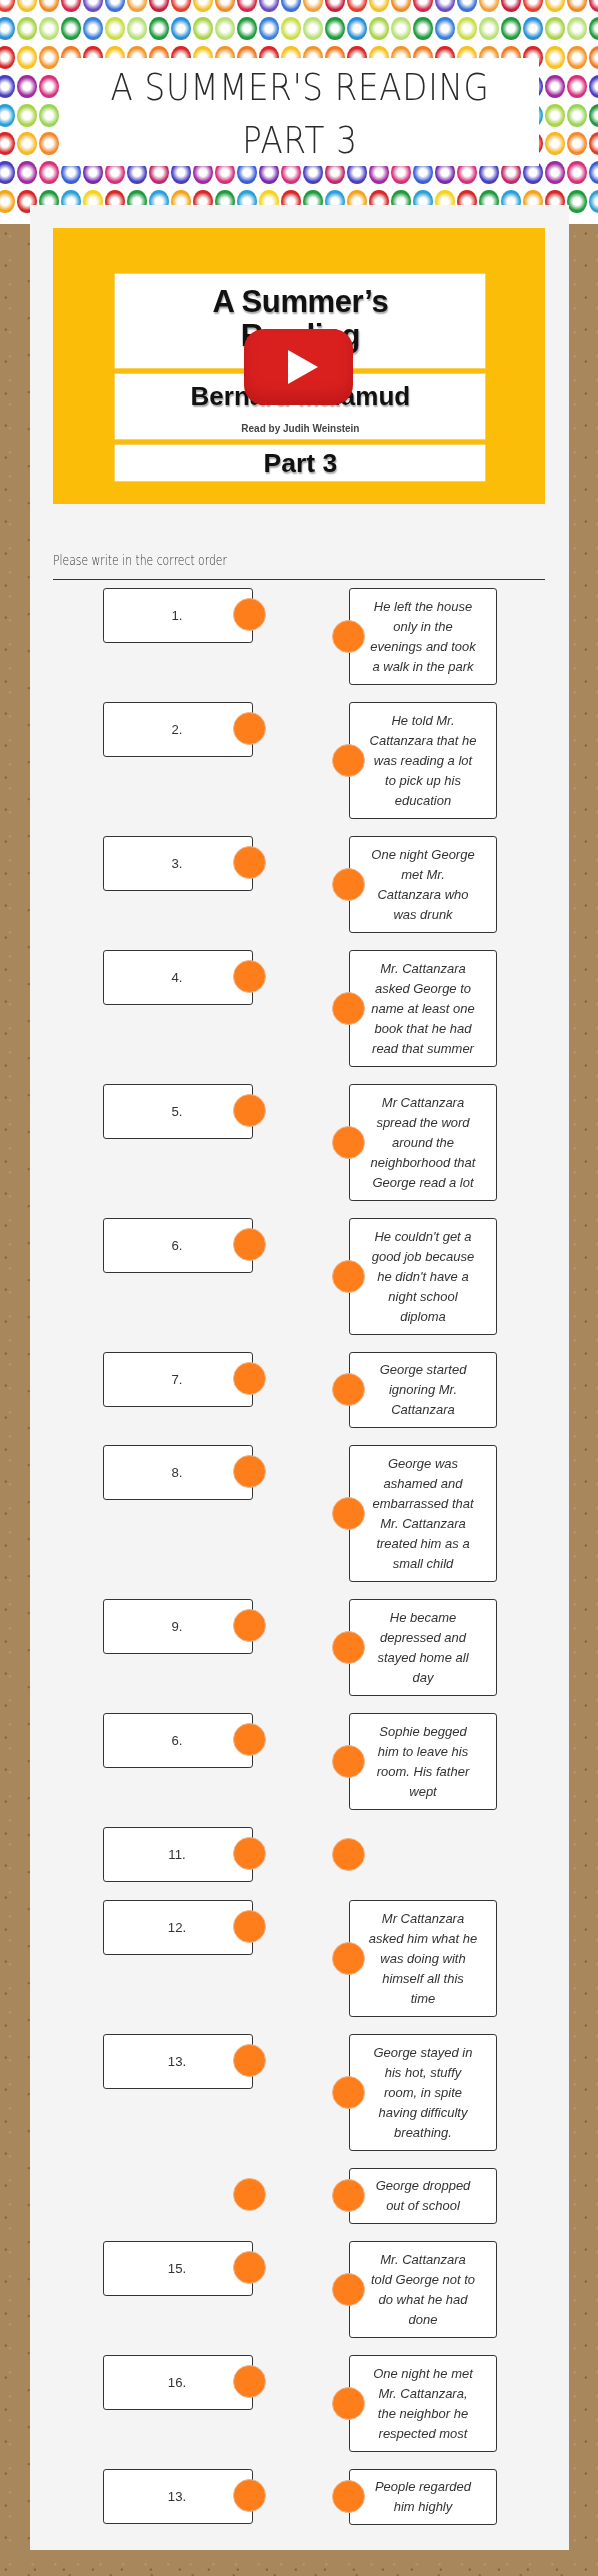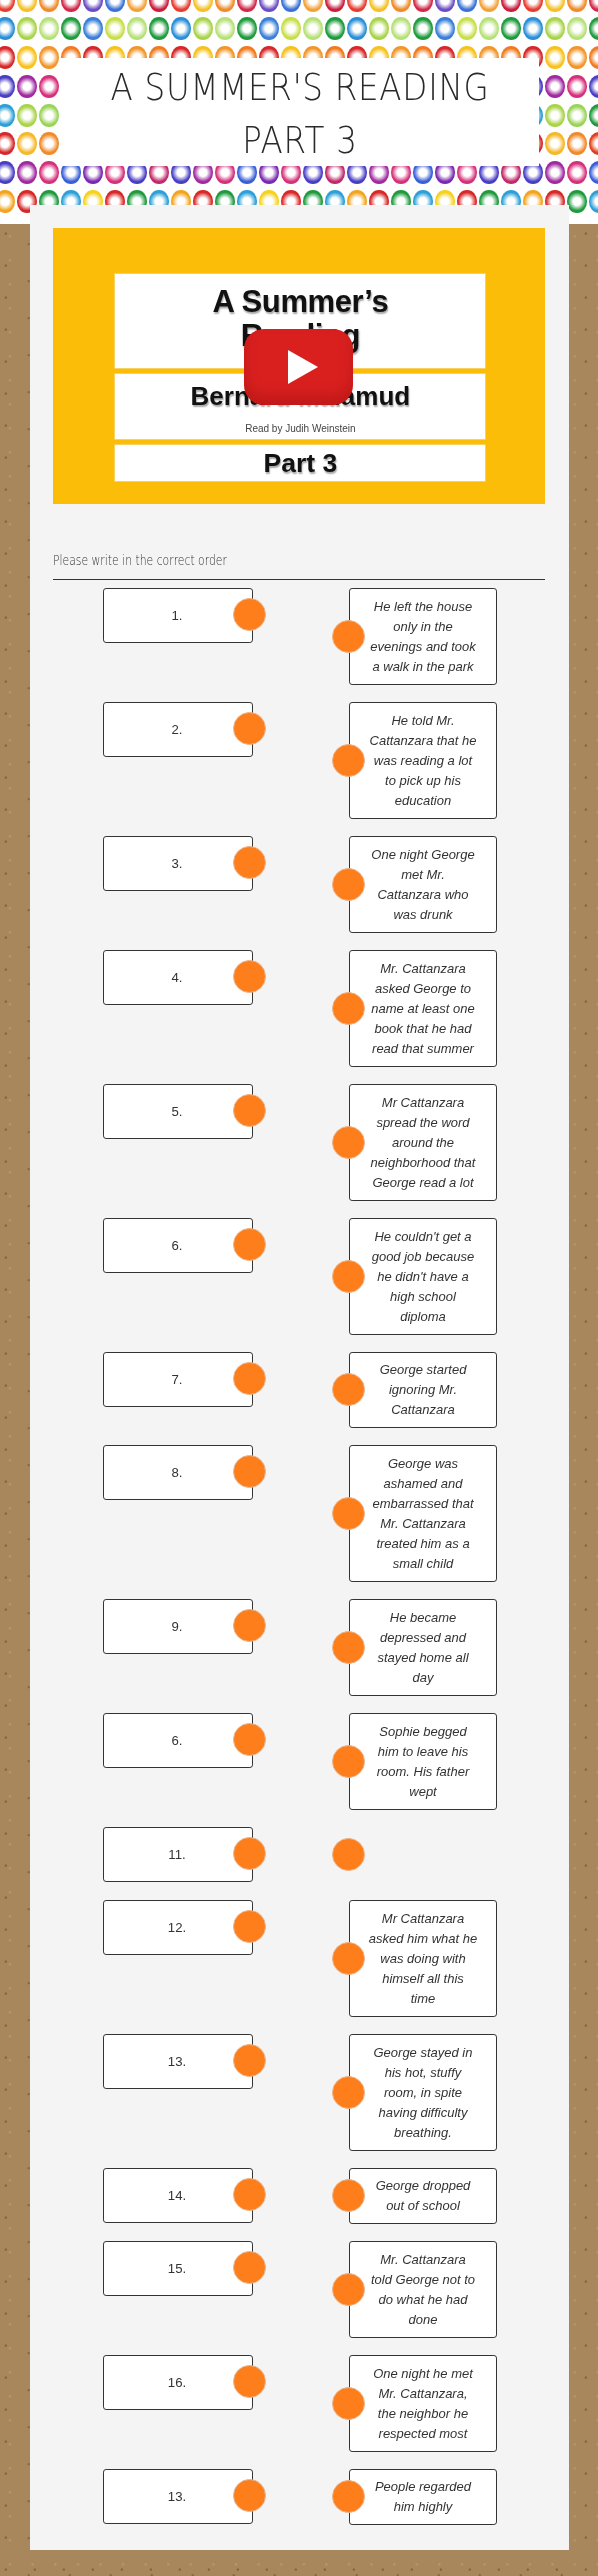--- a/index.html
+++ b/index.html
@@ -46,21 +46,21 @@
     position: absolute; left: 62px; width: 370px; background: #ffffff;
     text-align: center; color: #111;
     text-shadow: 0.8px 1.6px 1.6px rgba(0,0,0,0.35);
     box-shadow: 0 0 0 0.8px #f5d77a;
   }
   .p1 { top: 46px; height: 94px; }
   .p2 { top: 146px; height: 65px; }
   .p3 { top: 217px; height: 36px; }
   .vt1 { font-size: 31px; font-weight: bold; line-height: 34px; padding-top: 11px; letter-spacing: -0.4px; }
   .vt2 { font-size: 26px; font-weight: bold; line-height: 31px; padding-top: 6.2px; }
-  .vt3 { font-size: 10px; font-weight: normal; color: #444; margin-top: 11px; text-shadow: none; }
+  .vt3 { font-size: 10px; font-weight: bold; color: #444; margin-top: 11px; text-shadow: none; }
   .vt4 { font-size: 26.5px; font-weight: bold; line-height: 36px; }
   .play {
     position: absolute; left: 191px; top: 101px; width: 109px; height: 76px;
     background: #d9201f; border-radius: 20px;
     box-shadow: inset 0 -9.4px 14px rgba(120,0,0,0.25);
   }
   .play::after {
     content: ""; position: absolute; left: 44px; top: 21px;
     border-left: 30px solid #ffffff; border-top: 17px solid transparent; border-bottom: 17px solid transparent;
   }
@@ -190,21 +190,21 @@
 neighborhood that
 George read a lot</span></div>
         <div class="handle r"></div>
       </div>
       <div class="row" style="--h: 117px;">
         <div class="left-box"><span class="num">6.</span></div>
         <div class="handle l"></div>
         <div class="right-box"><span>He couldn't get a
 good job because
 he didn't have a
-high school
+night school
 diploma</span></div>
         <div class="handle r"></div>
       </div>
       <div class="row" style="--h: 76px;">
         <div class="left-box"><span class="num">7.</span></div>
         <div class="handle l"></div>
         <div class="right-box"><span>George started
 ignoring Mr.
 Cattanzara</span></div>
         <div class="handle r"></div>
@@ -257,21 +257,20 @@
         <div class="left-box"><span class="num">13.</span></div>
         <div class="handle l"></div>
         <div class="right-box"><span>George stayed in
 his hot, stuffy
 room, in spite
 having difficulty
 breathing.</span></div>
         <div class="handle r"></div>
       </div>
       <div class="row" style="--h: 56px;">
-        <div class="left-box"><span class="num">14.</span></div>
         <div class="handle l"></div>
         <div class="right-box"><span>George dropped
 out of school</span></div>
         <div class="handle r"></div>
       </div>
       <div class="row" style="--h: 97px;">
         <div class="left-box"><span class="num">15.</span></div>
         <div class="handle l"></div>
         <div class="right-box"><span>Mr. Cattanzara
 told George not to

